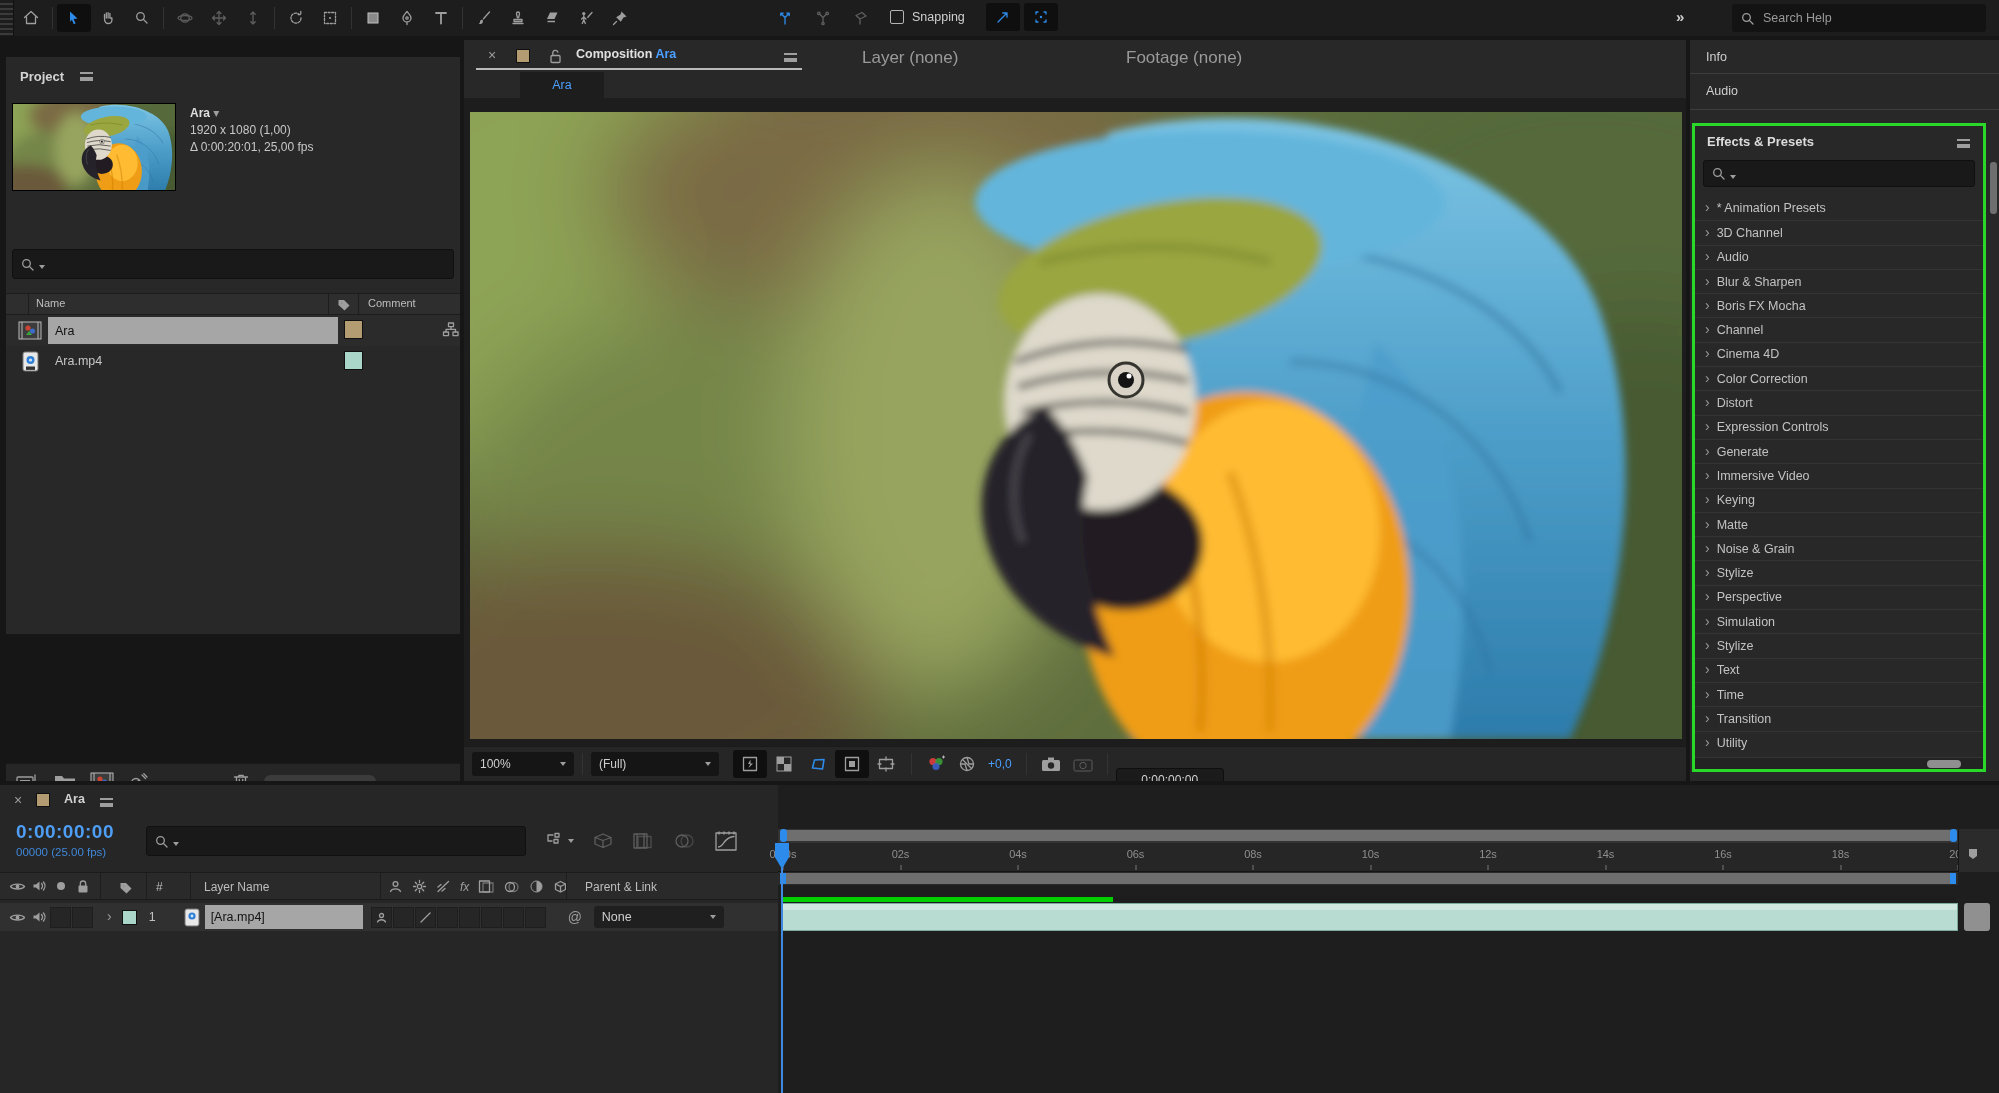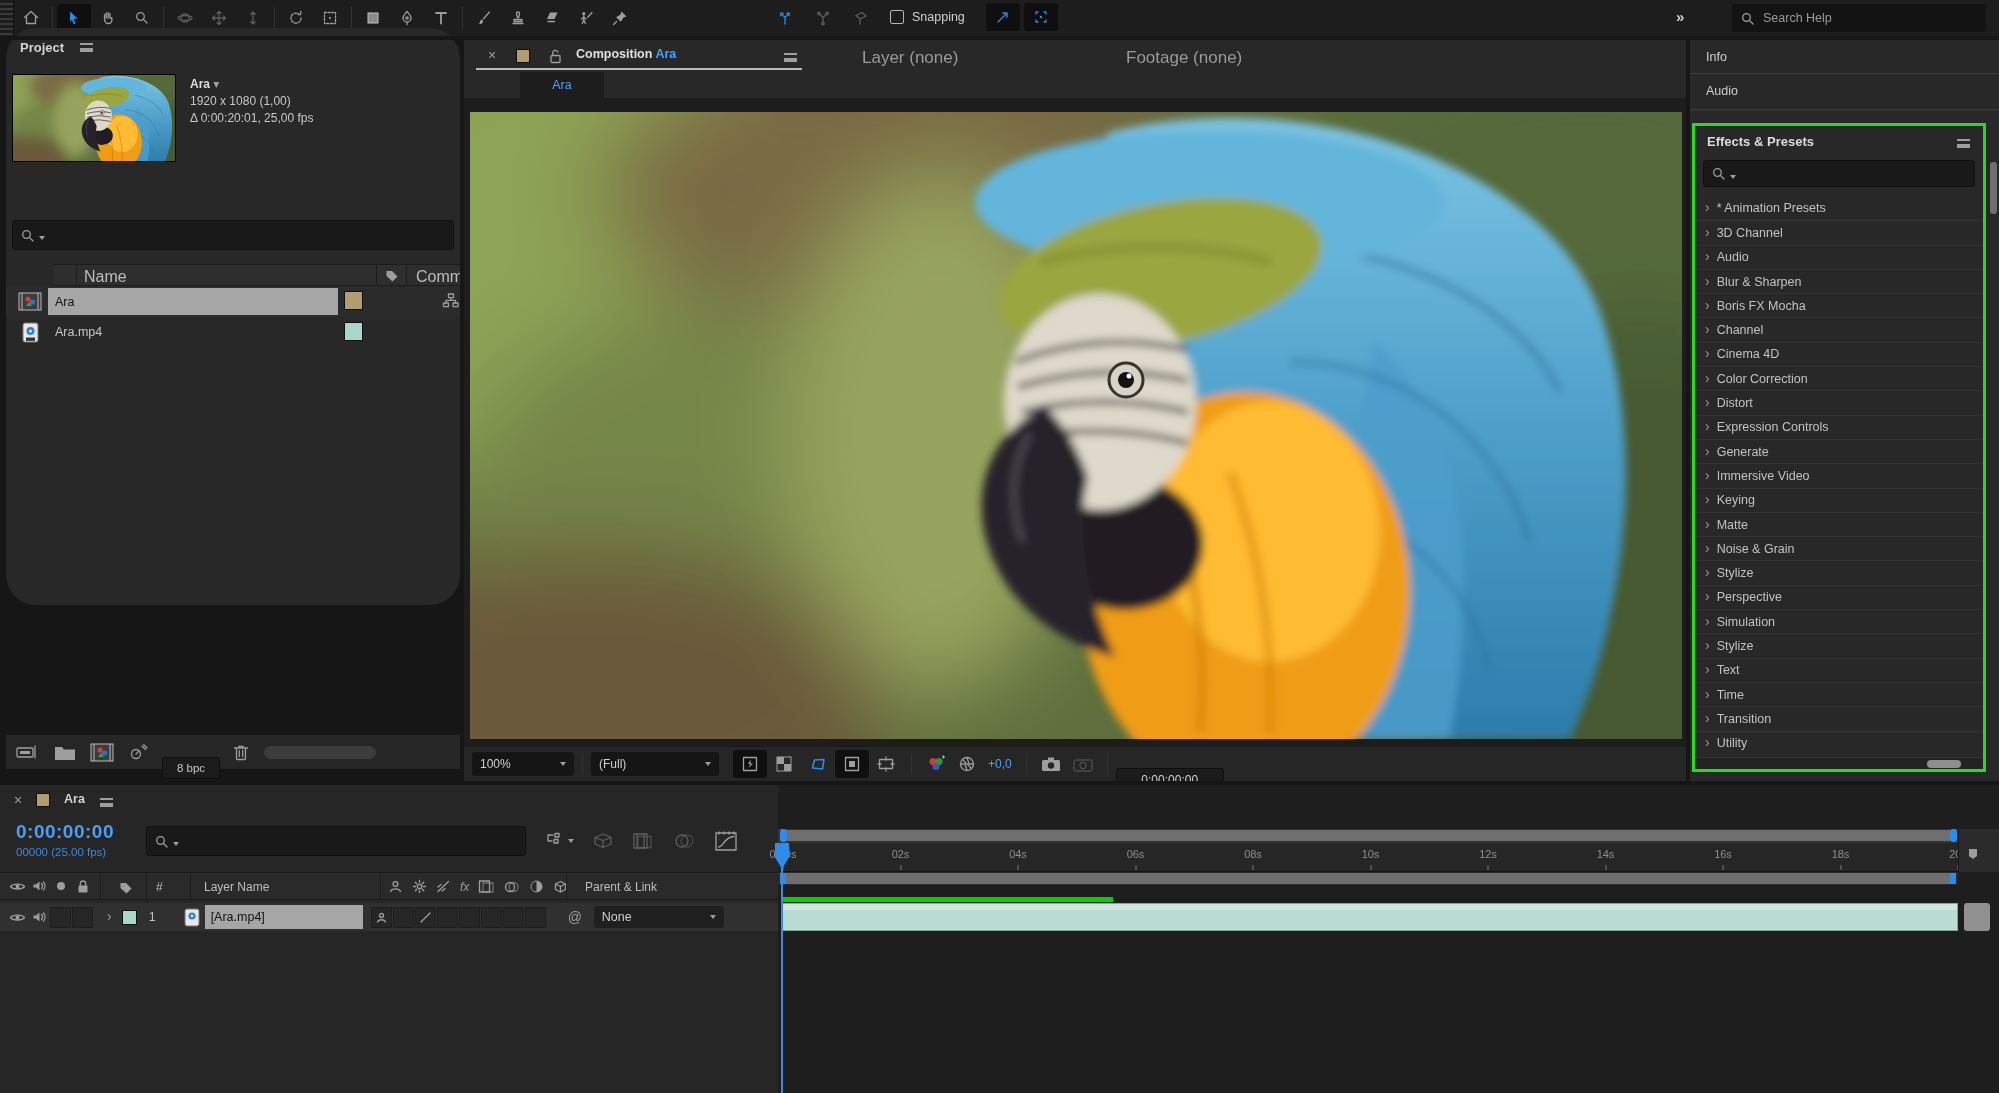--- a/index.html
+++ b/index.html
@@ -258,21 +258,21 @@
 
   <span class="ab" style="left:1676px;top:8px;color:#cfcfcf;font-size:15px;font-weight:bold;">»</span>
   <div class="helpbox">
     <svg class="ic" width="15" height="15">
           <use href="#s-mag"></use>
         </svg>
     <input type="text" placeholder="Search Help" style="">
   </div>
 </div>
 
-<div class="panel" style="left:6px;top:28px;width:454px;height:577px;border-radius:30px;">
+<div class="panel" style="left:6px;top:57px;width:454px;height:577px;">
   <div class="ab" style="left:14px;top:12px;display:flex;align-items:center;gap:16px;">
     <span class="phead">Project</span>
     <span class="hb"></span>
   </div>
   <div class="thumb ab" style="left:6px;top:46px;width:164px;height:88px;">
     <svg width="164" height="88" viewBox="0 0 1212 627" preserveAspectRatio="xMidYMid slice">
           <use href="#parrotart"></use>
         </svg>
   </div>
   <div class="ab" style="left:184px;top:48px;line-height:17px;color:#c8c8c8;font-size:12px;">
@@ -280,21 +280,21 @@
     <div>1920 x 1080 (1,00)</div>
     <div>Δ 0:00:20:01, 25,00 fps</div>
   </div>
   <div class="searchbox ab" style="left:6px;top:192px;width:442px;height:30px;">
     <svg class="ic" width="15" height="15">
           <use href="#s-mag"></use>
         </svg>
     <span class="caret sm" style="margin-top:6px;"></span>
   </div>
 
-  <div class="ab" style="left:0;top:236px;width:454px;height:22px;background:#2e2e2e;border-top:1px solid #1c1c1c;border-bottom:1px solid #1c1c1c;color:#bdbdbd;font-size:16px;margin-left:48px;">
+  <div class="ab" style="left:0;top:236px;width:454px;height:22px;background:#2e2e2e;border-top:1px solid #1c1c1c;border-bottom:1px solid #1c1c1c;color:#bdbdbd;font-size:11px;">
     <div class="colsep" style="left:22px;"></div>
     <span class="ab" style="left:30px;top:3px;">Name</span>
     <div class="colsep" style="left:322px;"></div>
     <svg class="ic ab" style="left:330px;top:3px;" width="16" height="16">
           <path d="M2.5 3 H8 L13.5 8.5 L8.5 13.5 L2.5 8 Z" class="fillgray"></path>
           <circle cx="5.5" cy="6" r="1" fill="#2e2e2e"></circle>
         </svg>
     <div class="colsep" style="left:352px;"></div>
     <span class="ab" style="left:362px;top:3px;">Comment</span>
   </div>

